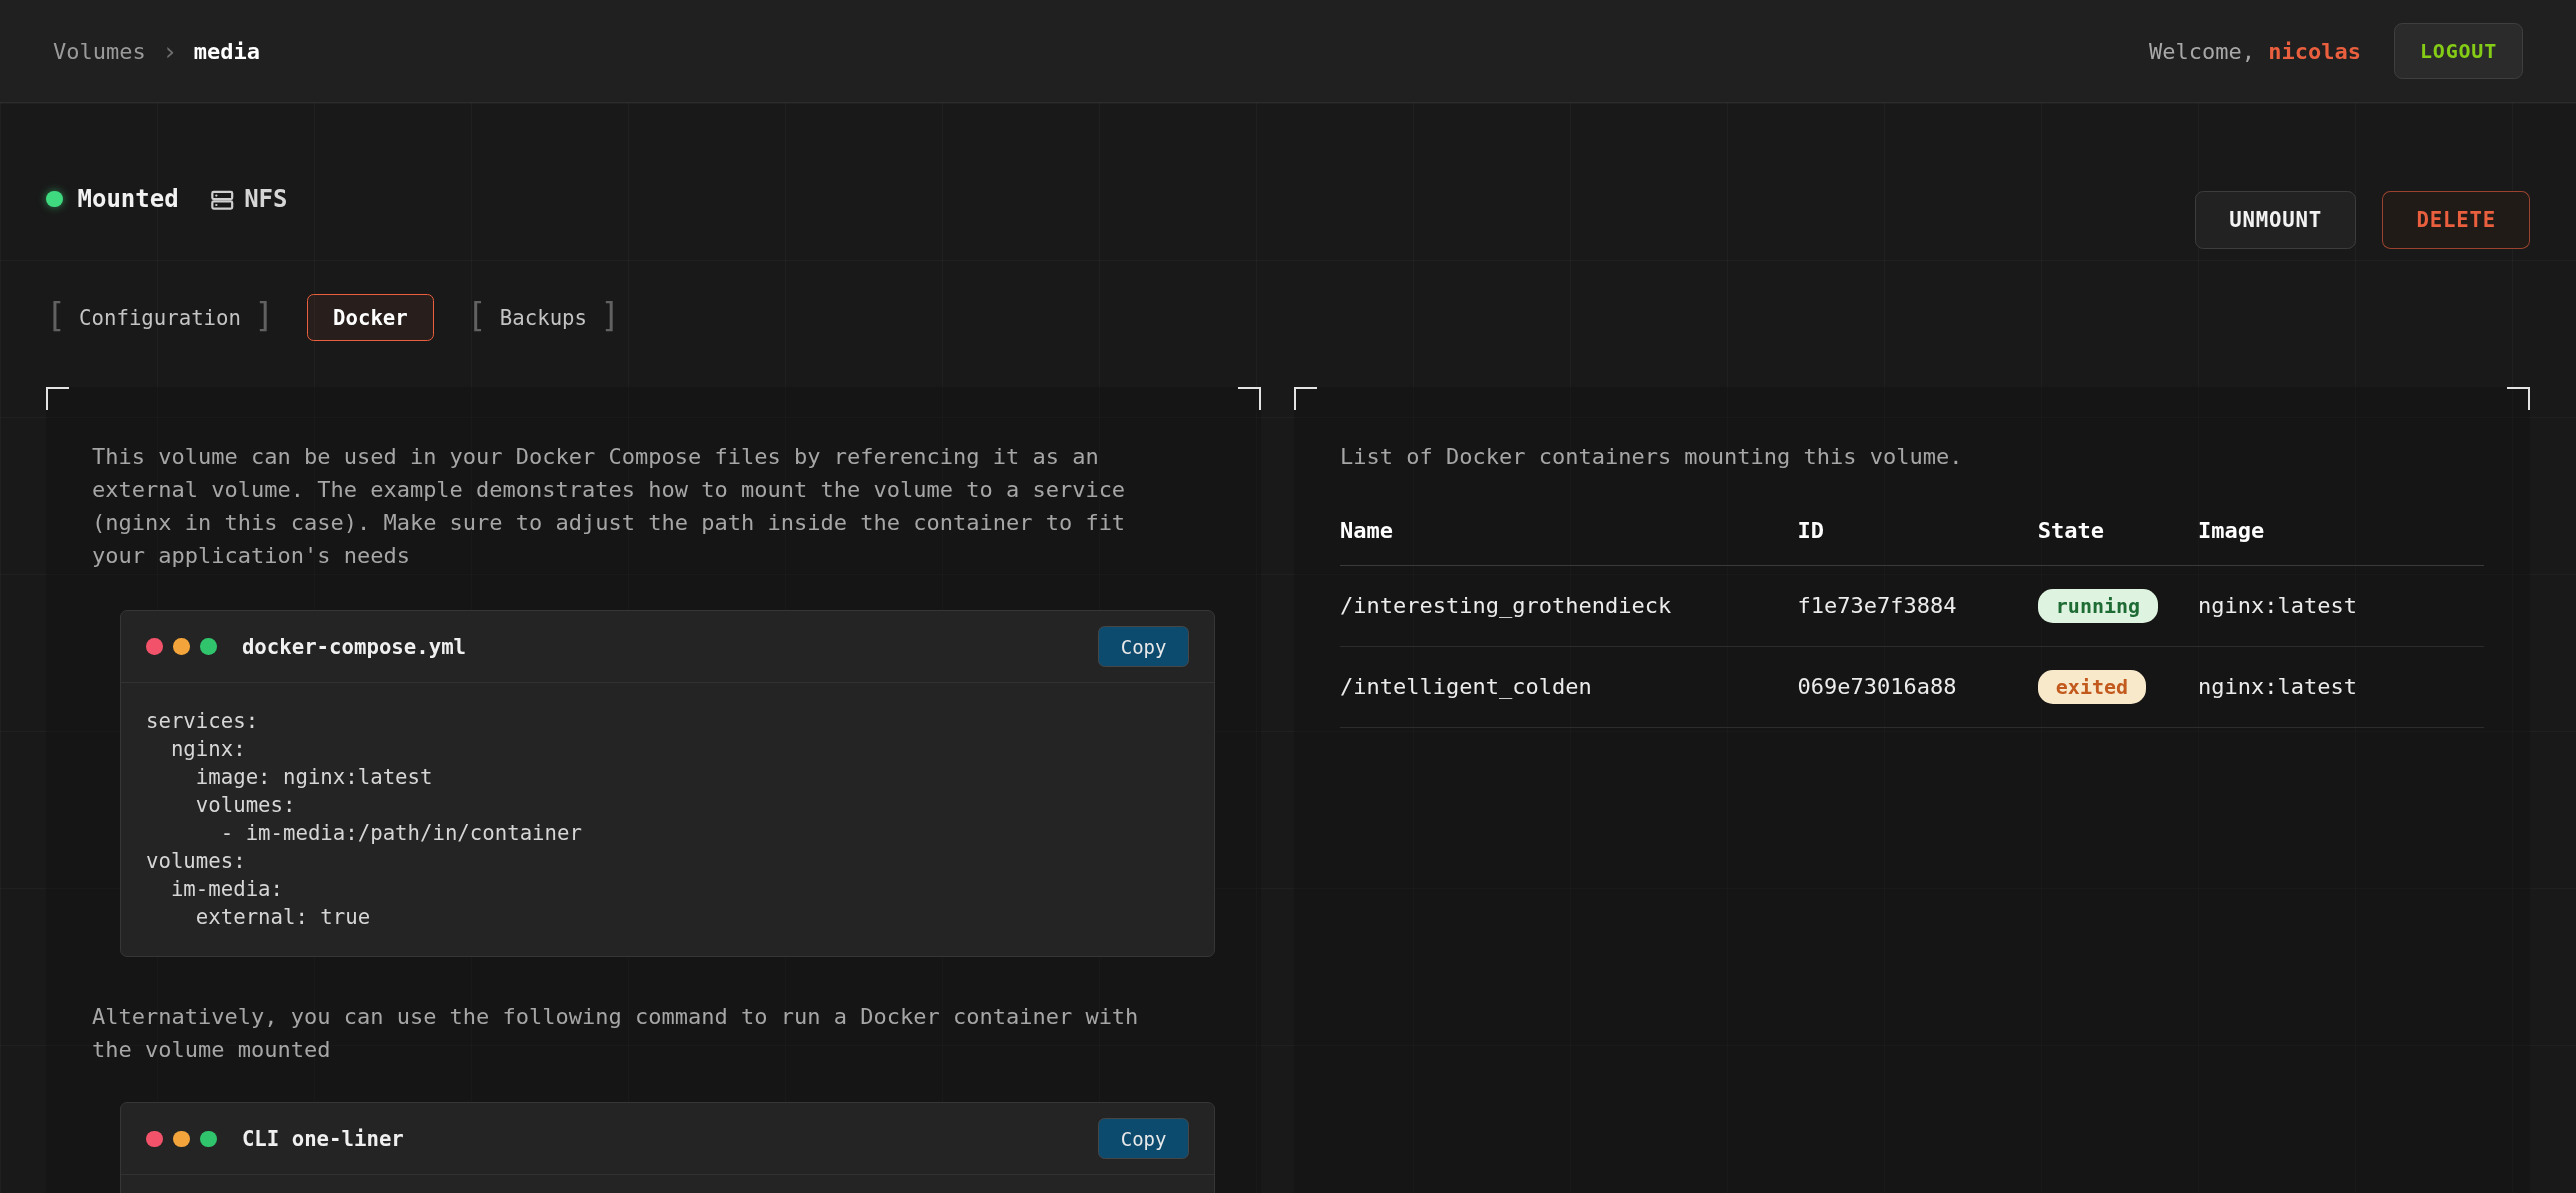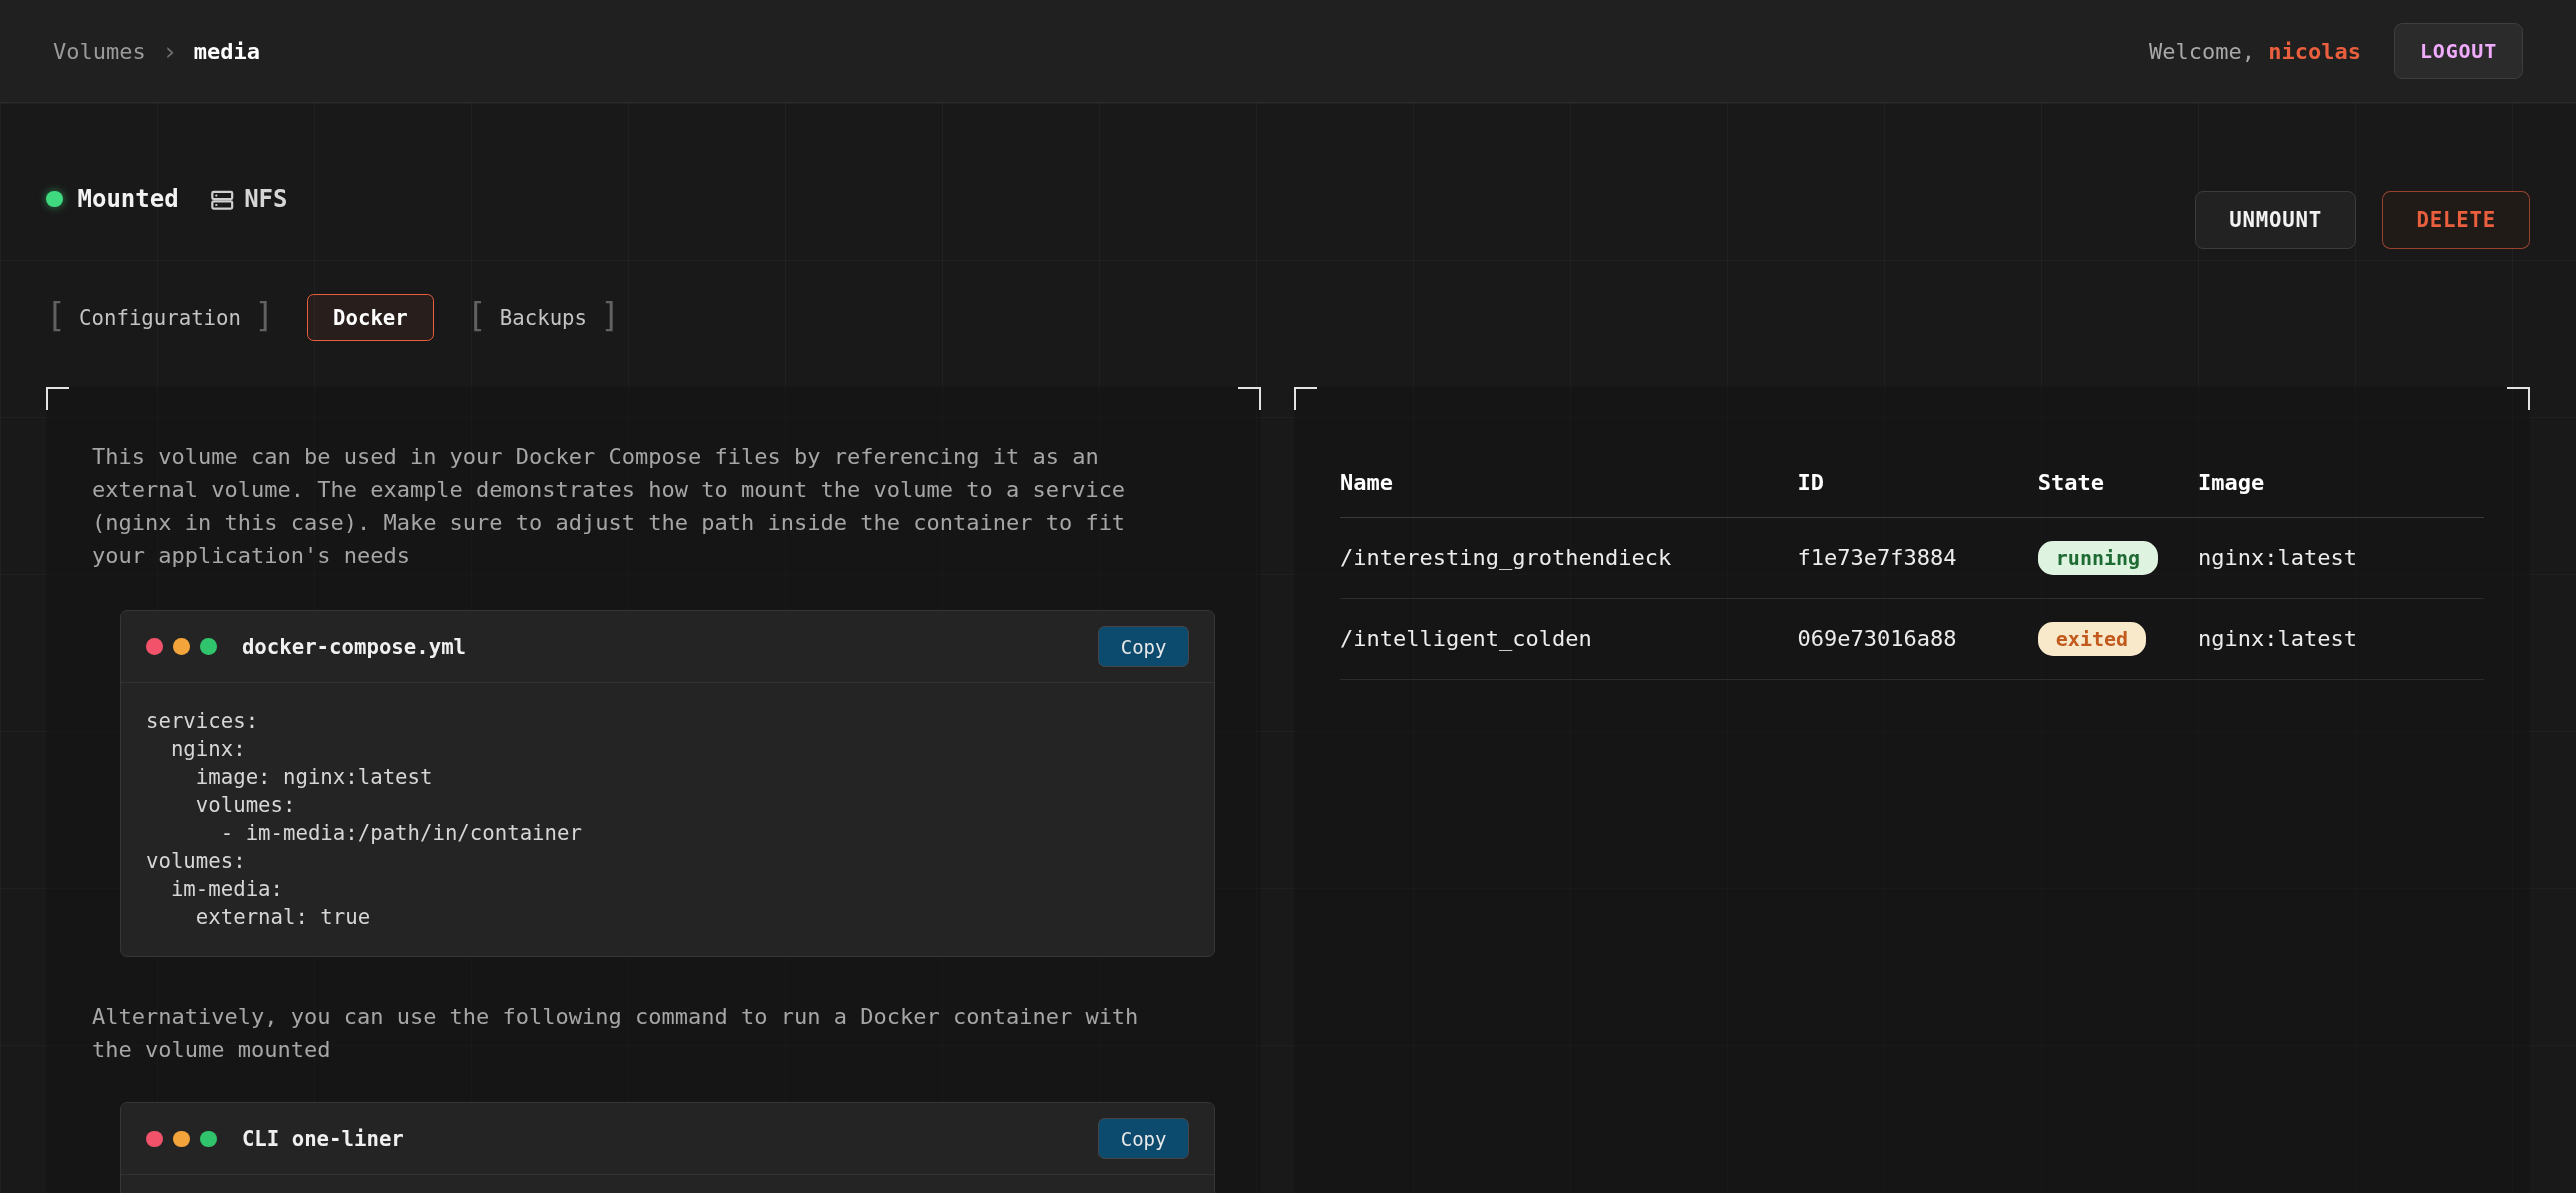--- a/index.html
+++ b/index.html
@@ -19,21 +19,21 @@
   }
   .breadcrumb { display: flex; align-items: center; gap: 16.5px; }
   .crumb-parent { color: #9a9a9a; font-size: 22px; text-decoration: none; cursor: pointer; }
   .crumb-sep { color: #6f6f6f; font-size: 25px; line-height: 1; }
   .crumb-current { color: #ffffff; font-size: 22px; font-weight: bold; }
   .topbar-right { display: flex; align-items: center; gap: 33px; }
   .welcome { color: #a8a8a8; font-size: 22px; }
   .username { color: #ea5f3e; font-weight: bold; }
   .logout-btn {
     background: #2b2b2b; border: 0.8px solid #3f3f3f; border-radius: 8.3px;
-    color: #f0abfc; font-family: inherit; font-size: 20px; font-weight: bold;
+    color: #84cc16; font-family: inherit; font-size: 20px; font-weight: bold;
     letter-spacing: 0.8px; padding: 15px 25px; cursor: pointer;
   }
 
   
   .content {
     height: 1090px; padding: 46px 46px 0 46px;
     background-image:
       linear-gradient(rgba(255,255,255,0.03) 0.8px, transparent 0.8px),
       linear-gradient(90deg, rgba(255,255,255,0.03) 0.8px, transparent 0.8px);
     background-size: 157px 157px;
@@ -233,20 +233,21 @@
           <pre class="code-body">docker run -v im-media:/path/in/container nginx:latest</pre>
         </div>
       </section>
 
       <section class="panel panel-right">
         <span class="corner tl"></span>
         <span class="corner tr"></span>
         <span class="corner bl"></span>
         <span class="corner br"></span>
 
+        <p class="panel-desc">List of Docker containers mounting this volume.</p>
 
         <table class="containers-table">
           <thead>
             <tr>
               <th class="col-name">Name</th>
               <th class="col-id">ID</th>
               <th class="col-state">State</th>
               <th class="col-image">Image</th>
             </tr>
           </thead>

